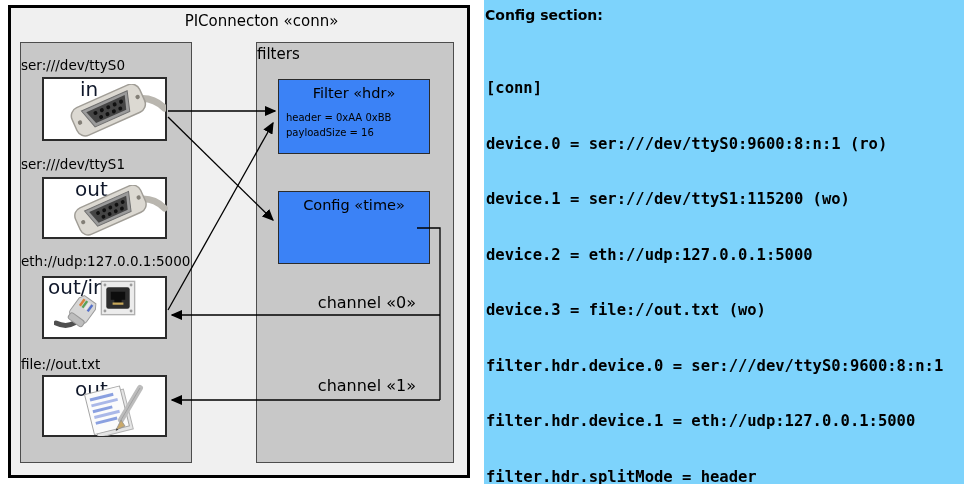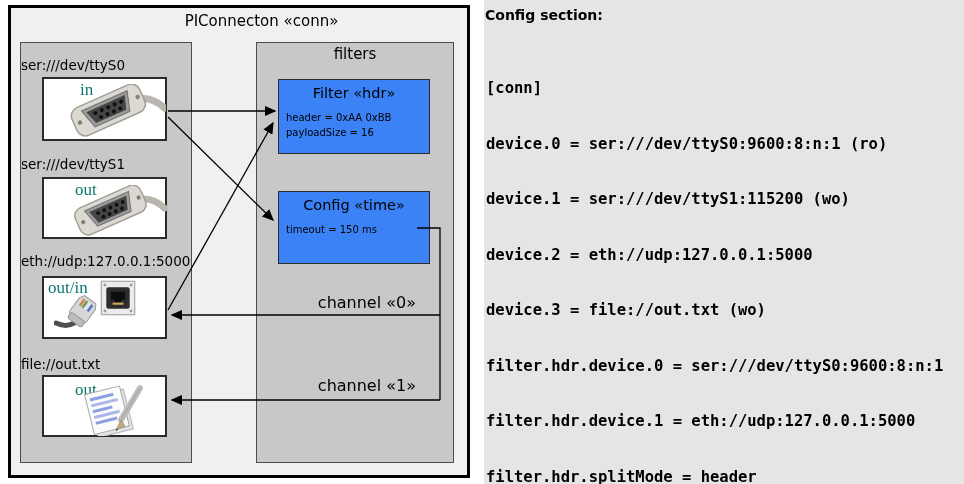--- a/index.html
+++ b/index.html
@@ -14,36 +14,36 @@
                    font-size:15px;padding-left:45px; }
 
   .panel { position:absolute; background:#c8c8c8; border:1.5px solid #4d4d4d; }
   .devices-panel { left:9px;  top:34px; width:172px; height:421px; }
   .filters-panel { left:245px; top:34px; width:198px; height:421px; }
 
   .device-label { position:absolute; left:0; right:0; 
                   font-size:13.5px; white-space:nowrap; }
   .device-box { position:absolute; left:21px; width:125px; background:#fff;
                 border:2px solid #2b2b2b; }
-  .dir { position:absolute; font-size:17px; line-height:19px; color:#0f766e;font-family:Liberation Serif, serif; }
+  .dir { position:absolute; font-size:20px; line-height:19px; color:#0f172a; }
   .device-box svg { position:absolute; }
 
-  .filters-title { position:absolute; left:0; right:0; top:2px; text-align:center;
+  .filters-title { position:absolute; left:0; right:0; top:2px; 
                    font-size:15px; }
   .filter-box { position:absolute; left:21px; width:152px; background:#3b82f6;
                 border:1.5px solid #2b2b2b; }
   .filter-title { text-align:center; font-size:14.5px; margin-top:5px; }
   .filter-attrs { margin:9px 0 0 7px; }
   .filter-attr  { font-size:10px; line-height:15px; white-space:nowrap; }
   .channel-label { position:absolute; right:37px; font-size:16px; white-space:nowrap; }
 
   .wires { position:absolute; left:0; top:0; pointer-events:none; }
 
   
-  .config-panel { position:absolute; left:484px; top:0; width:480px; height:484px; background:#e5e5e5; }
+  .config-panel { position:absolute; left:484px; top:0; width:480px; height:484px; background:#7dd3fc; }
   .config-heading { position:absolute; left:1px; top:7px;
                     font-family:"DejaVu Sans", sans-serif; font-weight:bold; font-size:14px; }
   .config-lines { position:absolute; left:2px; top:42px;
                   font-family:"DejaVu Sans Mono", monospace; font-weight:bold;
                   font-size:15.5px; line-height:18.5px; white-space:pre; }
 </style>
 </head>
 <body>
 
 <div class="page">
@@ -158,23 +158,20 @@
       <div class="filter-box" style="top:36px;height:75px">
         <div class="filter-title">Filter «hdr»</div>
         <div class="filter-attrs">
           <div class="filter-attr">header = 0xAA 0xBB</div>
           <div class="filter-attr">payloadSize = 16</div>
         </div>
       </div>
 
       <div class="filter-box" style="top:148px;height:73px">
         <div class="filter-title">Config «time»</div>
-        <div class="filter-attrs">
-          <div class="filter-attr">timeout = 150 ms</div>
-        </div>
       </div>
 
       <div class="channel-label" style="top:250px">channel «0»</div>
       <div class="channel-label" style="top:333px">channel «1»</div>
     </div>
   </div>
 
   <svg class="wires" width="470" height="484" viewBox="0 0 470 484">
     <defs>
       <marker id="ah" markerWidth="9" markerHeight="8" refX="8" refY="4" orient="auto">

